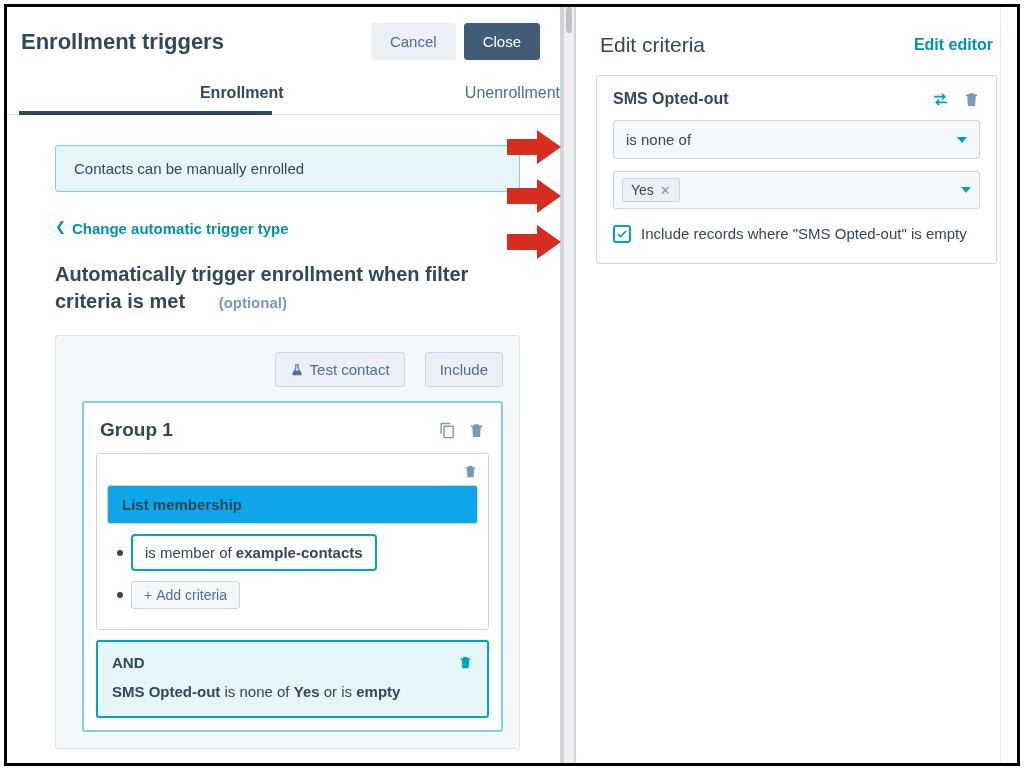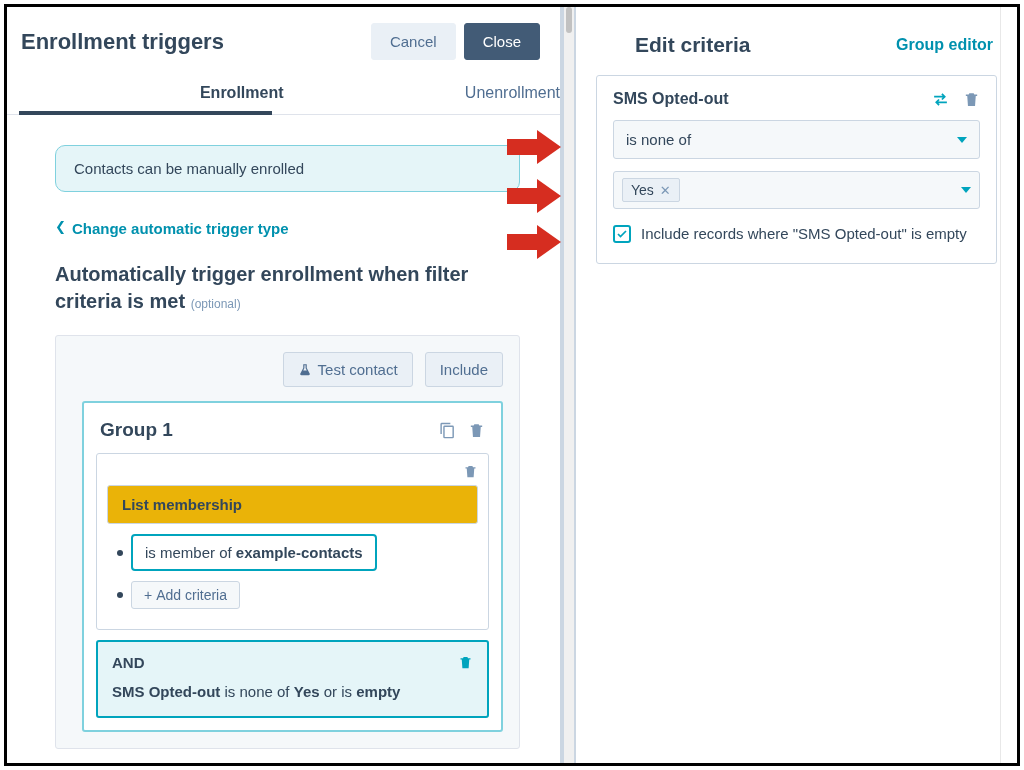--- a/index.html
+++ b/index.html
@@ -66,46 +66,46 @@
       content: ""; position: absolute; bottom: -1px; left: 12px; right: 12px;
       height: 4px; background: #33475b;
     }
     
     .left-body {
       padding: 30px 40px 0 48px;
       overflow-y: auto; flex: 1;
     }
     .manual-box {
       background: #e5f5f8; border: 1px solid #7fd1de;
-      border-radius: 10px; padding: 14px 18px;
+      border-radius: 3px; padding: 14px 18px;
       color: #33475b; font-size: 15px;
       margin-bottom: 28px;
     }
     .change-type {
       color: #0091ae; font-weight: 700; font-size: 15px;
       display: flex; align-items: center; gap: 6px;
       margin-bottom: 24px; cursor: pointer;
     }
     .chev-left {
       display: inline-block; transform: rotate(180deg);
       font-size: 13px; font-weight: 400;
     }
     .section-heading {
       font-size: 20px; font-weight: 700; line-height: 1.35;
       color: #33475b; margin-bottom: 20px;
     }
     .optional {
-      font-weight: 400; font-size: 12px; color: #7c98b6;
+      font-weight: 700; font-size: 15px; color: #7c98b6; margin-left: 28px;
     }
     .filters-wrap {
       background: #f5f8fa; border: 1px solid #dfe3eb; border-radius: 3px;
       padding: 16px;
     }
     .filter-actions {
-      display: flex; justify-content: flex-end; gap: 12px; margin-bottom: 14px;
+      display: flex; justify-content: flex-end; gap: 20px; margin-bottom: 14px;
     }
     .btn-outline {
       background: #eaf0f6; color: #506e91; border: 1px solid #cbd6e2;
       padding: 8px 14px; font-size: 15px; border-radius: 3px; cursor: pointer;
       display: flex; align-items: center; gap: 6px;
     }
     .group-card {
       border: 2px solid #7fd1de; border-radius: 3px; background: #fff;
       padding: 12px; margin-bottom: 0; margin-left: 10px;
     }
@@ -120,21 +120,21 @@
       display: inline-flex;
     }
     .criteria-block {
       border: 1px solid #cbd6e2; border-radius: 3px; padding: 10px;
       background: #fff; margin-bottom: 10px;
     }
     .criteria-inner-head {
       display: flex; justify-content: flex-end; padding-bottom: 6px;
     }
     .list-mem-title {
-      border: 1px solid #cbd6e2; border-radius: 3px; background: #eab308;
+      border: 1px solid #cbd6e2; border-radius: 3px; background: #0ea5e9;
       padding: 10px 14px; font-weight: 700; font-size: 15px;
       margin-bottom: 10px;
     }
     .bullet-row {
       display: flex; align-items: center; gap: 8px; margin-left: 10px;
       margin-bottom: 10px;
     }
     .bullet-dot {
       width: 6px; height: 6px; background: #33475b; border-radius: 50%; flex-shrink: 0;
     }
@@ -158,21 +158,21 @@
       font-weight: 700; color: #33475b; font-size: 15px; flex: 1;
     }
     .and-text {
       font-size: 15px; color: #33475b; line-height: 1.5;
     }
     
     .right-header {
       display: flex; align-items: center; padding: 26px 24px 18px 24px;
     }
     .right-title {
-      font-size: 21px; font-weight: 700; color: #33475b; flex: 1; margin-left: 35px;
+      font-size: 21px; font-weight: 400; color: #33475b; flex: 1;
     }
     .close-editor {
       color: #0091ae; font-weight: 700; font-size: 16px; cursor: pointer;
     }
     .edit-card {
       margin: 0 20px; border: 1px solid #cbd6e2; border-radius: 3px;
       padding: 14px 16px 18px 16px;
     }
     .edit-head {
       display: flex; align-items: center; gap: 14px; margin-bottom: 12px;
@@ -347,21 +347,21 @@
     </div>
   </div>
 
   <div class="splitter">
     <div class="splitter-thumb"></div>
   </div>
 
   <div class="right-panel" style="margin-left:14px">
     <div class="right-header">
       <div class="right-title">Edit criteria</div>
-      <div class="close-editor">Group editor</div>
+      <div class="close-editor">Edit editor</div>
     </div>
 
     <div class="edit-card">
       <div class="edit-head">
         <div class="edit-prop">SMS Opted-out</div>
         <span class="icon-action swap-icon">
           <svg width="17" height="17" viewBox="0 0 24 24" fill="none" stroke="#00a4bd" stroke-width="2.4">
               <path d="M3 8h15M14 4l4 4-4 4M21 16H6M10 12l-4 4 4 4"></path>
             </svg>
         </span>

